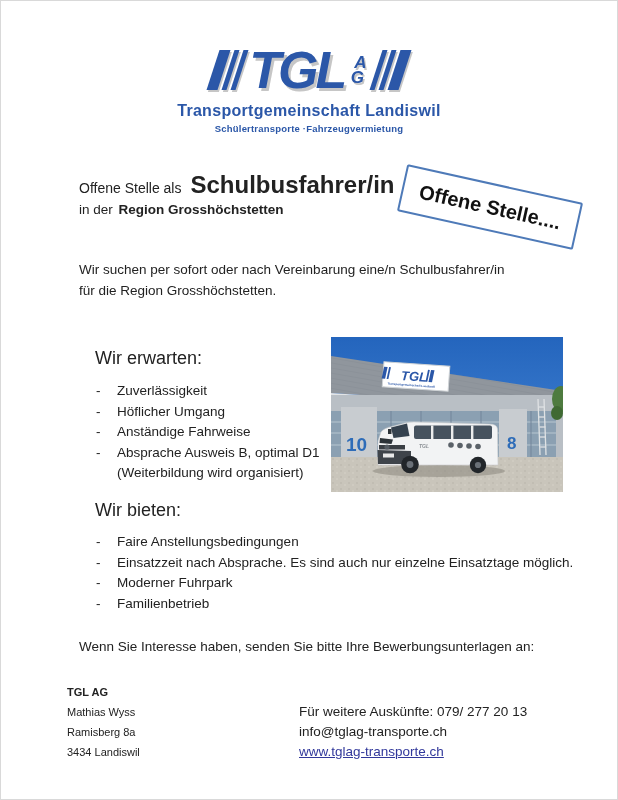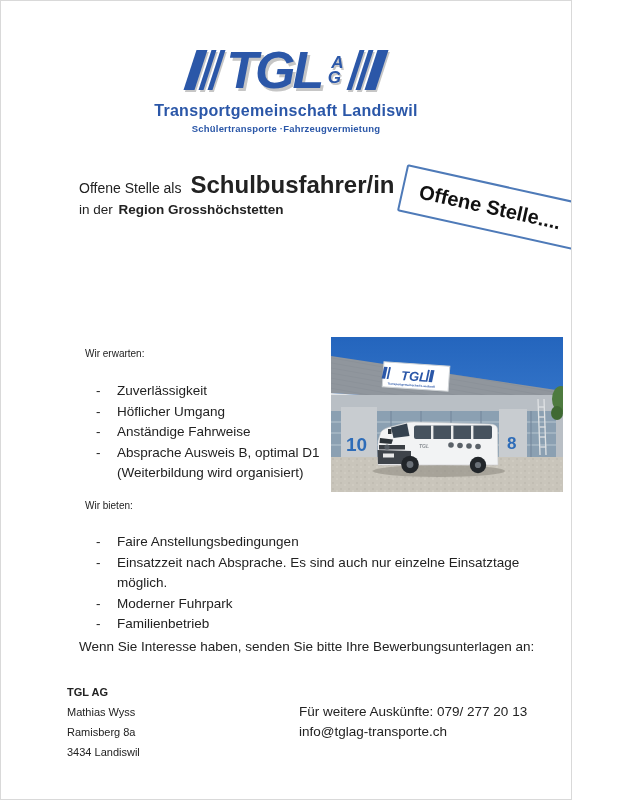--- a/index.html
+++ b/index.html
@@ -1,18 +1,18 @@
 <!DOCTYPE html>
 <html style="--brand-blue: #2b57a8; --badge-border: #4e7ab8; --link-blue: #31389b; --text: #222222; --number-blue: #2e6cb8;"><head>
 <meta charset="utf-8">
 <style>
   html,body{margin:0;padding:0;background:#ffffff;}
   .page{
     position:relative;
-    width:572px;height:800px;
+    width:618px;height:800px;
     background:#fff;
     border:1px solid #d9d9d9;
     box-sizing:border-box;
     font-family:"Liberation Sans", sans-serif;
     color:var(--text,#222);
     overflow:hidden;
     padding-left:12px;
   }
   
   .logo-block{position:absolute;top:40px;left:0;right:0;text-align:center;}
@@ -40,21 +40,21 @@
   .badge{
     position:absolute;left:399px;top:182px;width:176px;height:44px;
     border:2.5px solid var(--badge-border,#4e7ab8);background:#fff;border-radius:2px;
     transform:rotate(12.5deg);
     display:flex;align-items:center;justify-content:center;
     font-size:20px;font-weight:bold;color:#111;
   }
   
   .body-text{font-size:13.5px;line-height:21px;}
   .intro{position:absolute;left:78px;top:258px;}
-  .section-h{position:absolute;left:84px;font-size:10px;}
+  .section-h{position:absolute;left:94px;font-size:18px;}
   .expect-h{top:347px;}
   .offer-h{top:499px;}
   ul.plain{list-style:none;margin:0;padding:0;position:absolute;left:95px;font-size:13.5px;}
   .expect-list{top:380px;}
   .offer-list{top:531px;}
   ul.plain li{display:flex;line-height:20.5px;}
   ul.plain .dash{width:21px;flex:0 0 21px;}
   ul.plain .bcont:empty{display:none;}
   .closing{position:absolute;left:78px;top:638px;font-size:13.5px;}
   .contact-left{position:absolute;left:66px;top:681px;font-size:11px;line-height:20px;}
@@ -104,20 +104,24 @@
     <div class="title-line2">
       <span>in der</span>
       <b>Region Grosshöchstetten</b>
     </div>
   </div>
 
   <div class="badge">
     <span>Offene Stelle....</span>
   </div>
 
+  <div class="intro body-text">
+    <div>Wir suchen per sofort oder nach Vereinbarung eine/n Schulbusfahrer/in</div>
+    <div>für die Region Grosshöchstetten.</div>
+  </div>
 
   <div class="section-h expect-h">Wir erwarten:</div>
   <ul class="plain expect-list">
 
       <li>
         <span class="dash">-</span>
         <span class="bwrap">
           <span class="btext">Zuverlässigkeit</span>
           <span class="bcont" style="display:block"></span>
         </span>
@@ -293,15 +297,16 @@
 
   <div class="contact-left">
     <div class="company">TGL AG</div>
     <div>Mathias Wyss</div>
     <div>Ramisberg 8a</div>
     <div>3434 Landiswil</div>
   </div>
   <div class="contact-right">
     <div>Für weitere Auskünfte: 079/ 277 20 13</div>
     <div>info@tglag-transporte.ch</div>
+    <div><a class="weblink">www.tglag-transporte.ch</a></div>
   </div>
 
 </div>
 
 </body></html>

